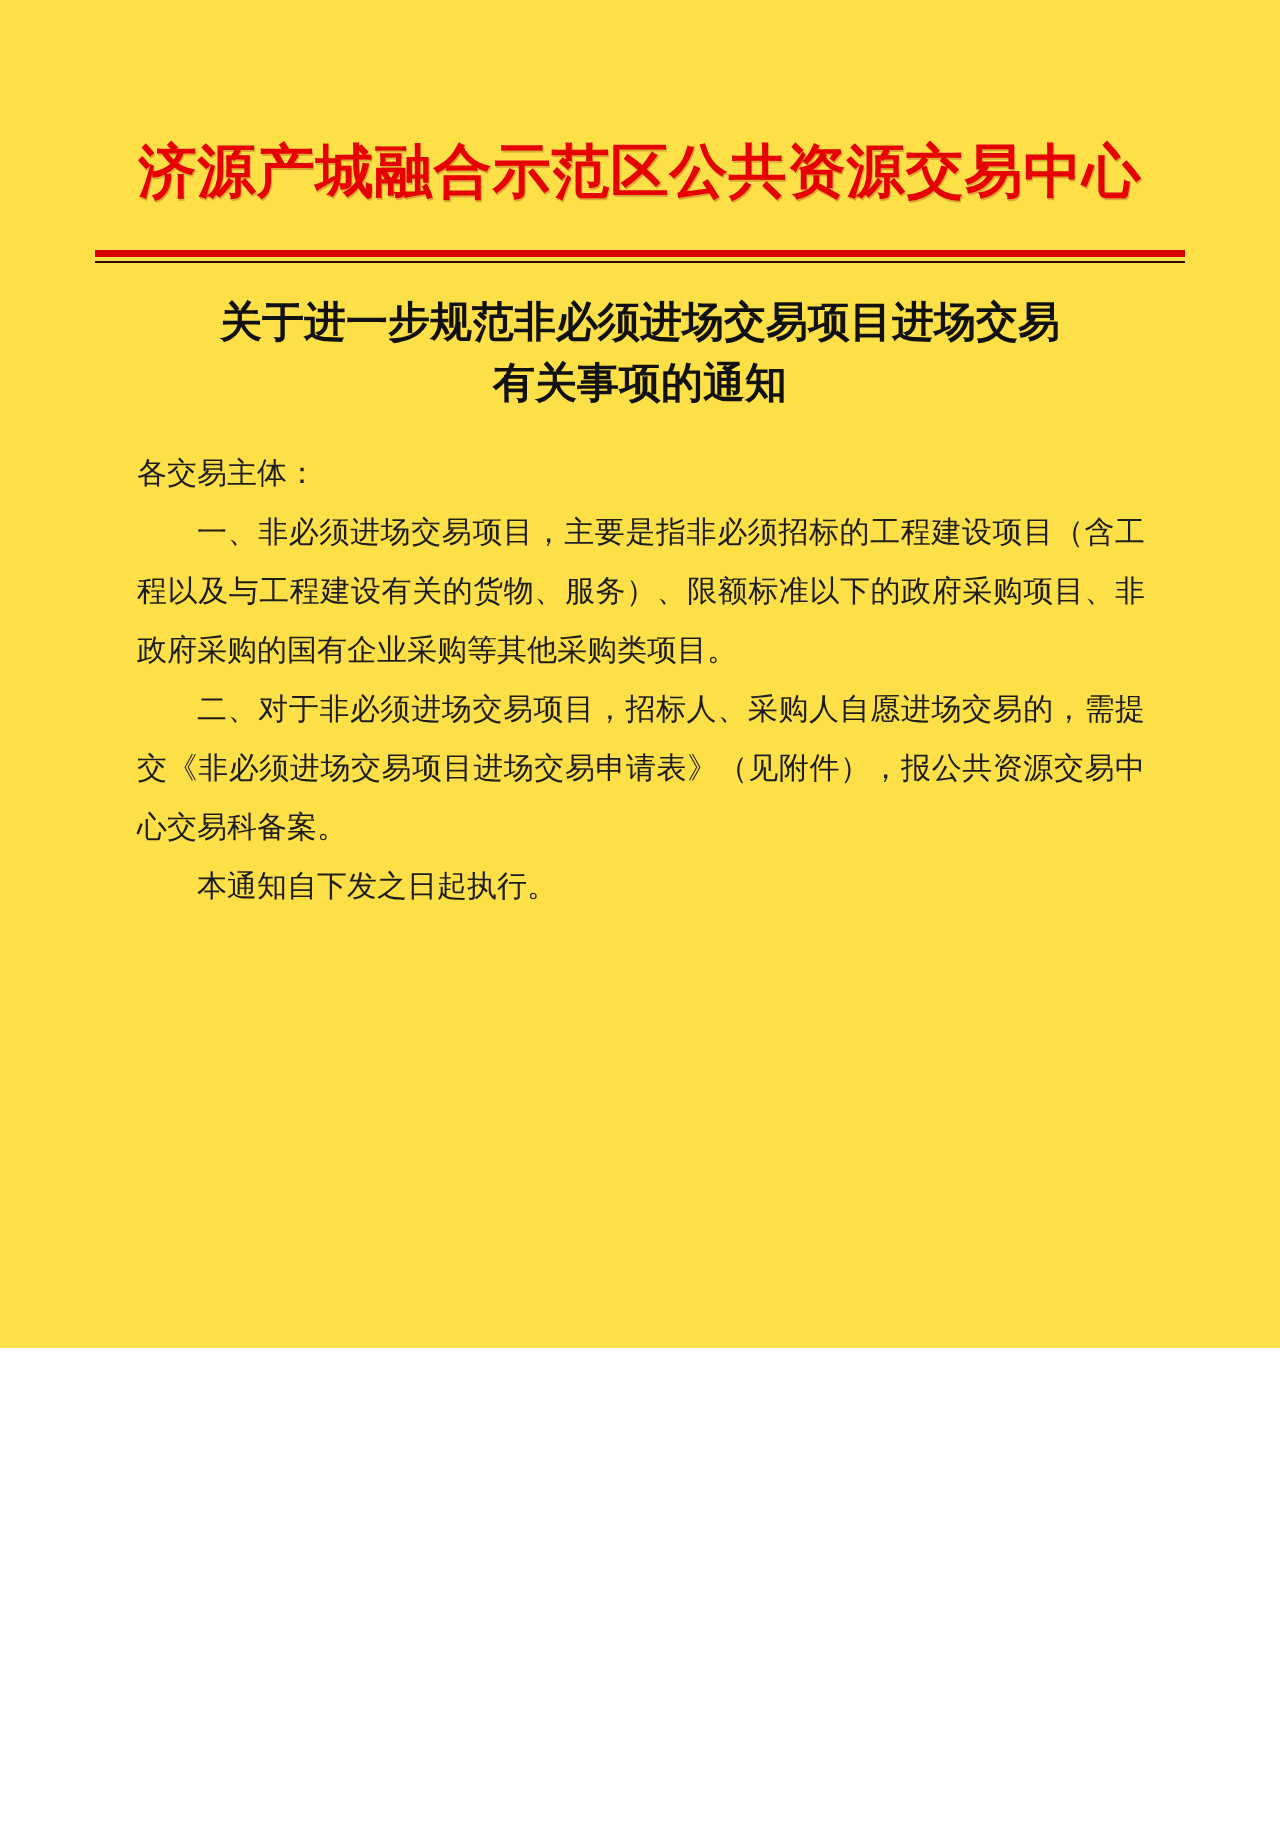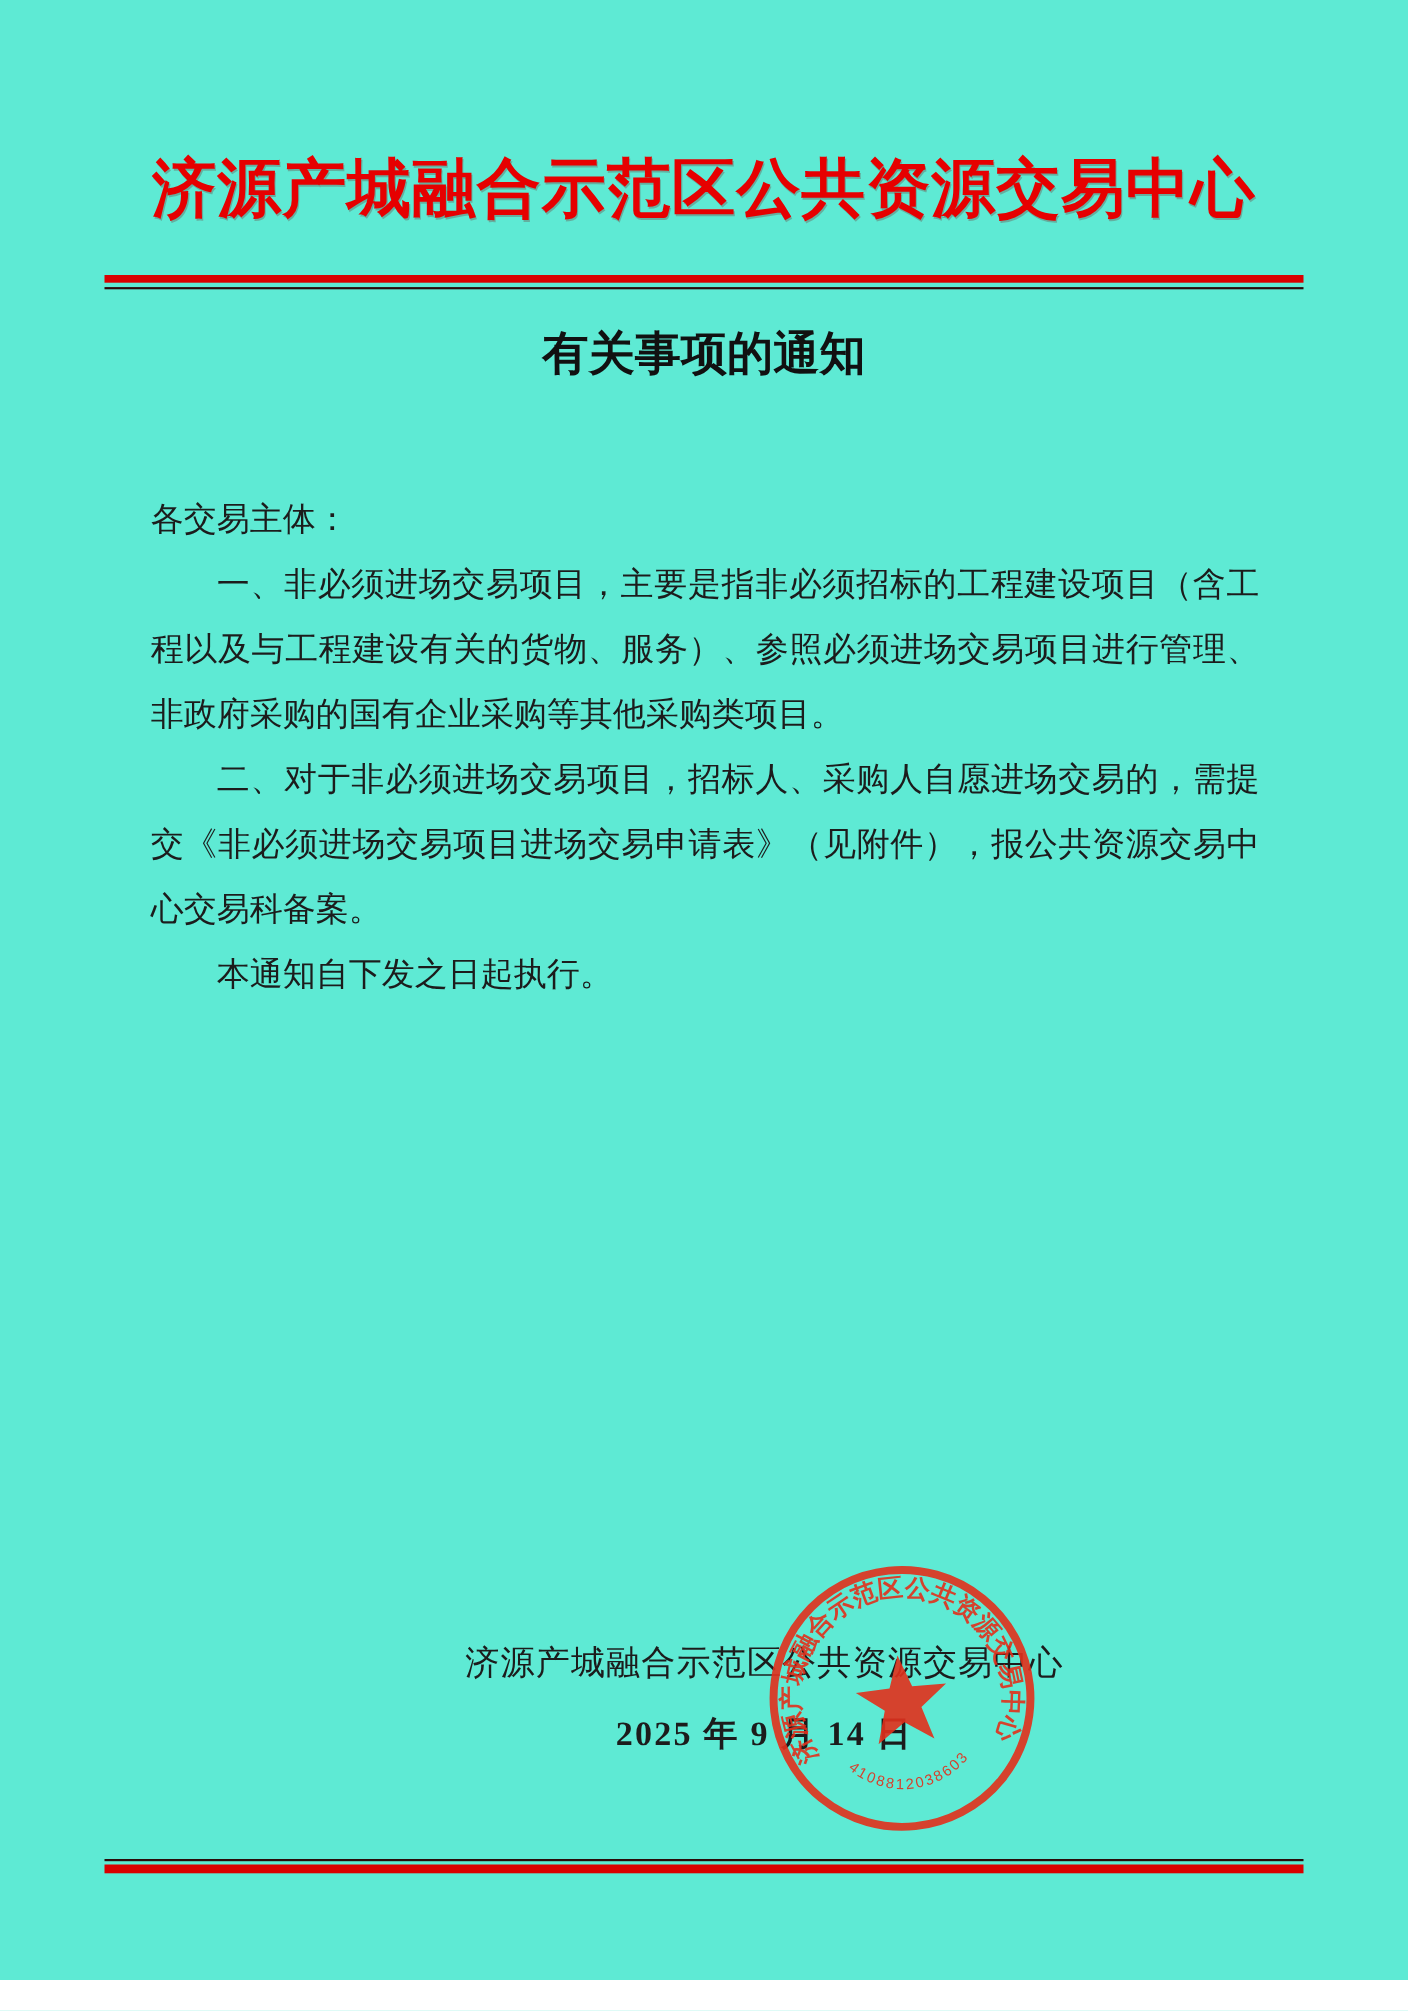--- a/index.html
+++ b/index.html
@@ -1,19 +1,19 @@
 <!DOCTYPE html>
 <html><head>
 <meta charset="utf-8">
 <style>
   html,body{margin:0;padding:0;background:#ffffff;}
   .page{
     position:relative;
-    width:1280px;height:1800px;
-    background:#5eead4;
+    width:1280px;height:1348px;
+    background:#fde047;
     overflow:hidden;
     font-family:"Liberation Serif", serif;
     color:#1c1c1c;
   }
   .letterhead{
     position:absolute;top:133px;left:0;width:100%;
     text-align:center;
     font-family:"Liberation Sans", sans-serif;
     font-weight:bold;
     font-size:58px;
@@ -72,26 +72,27 @@
 
   <div class="letterhead">济源产城融合示范区公共资源交易中心</div>
 
   <div class="rule rule-top">
     <div class="thick"></div>
     <div class="gap"></div>
     <div class="thin"></div>
   </div>
 
   <div class="doc-title">
+    <div>关于进一步规范非必须进场交易项目进场交易</div>
     <div>有关事项的通知</div>
   </div>
 
   <div class="content">
     <p class="salutation">各交易主体：</p>
-    <p>一、非必须进场交易项目，主要是指非必须招标的工程建设项目（含工程以及与工程建设有关的货物、服务）、参照必须进场交易项目进行管理、非政府采购的国有企业采购等其他采购类项目。</p>
+    <p>一、非必须进场交易项目，主要是指非必须招标的工程建设项目（含工程以及与工程建设有关的货物、服务）、限额标准以下的政府采购项目、非政府采购的国有企业采购等其他采购类项目。</p>
     <p>二、对于非必须进场交易项目，招标人、采购人自愿进场交易的，需提交《非必须进场交易项目进场交易申请表》（见附件），报公共资源交易中心交易科备案。</p>
     <p>本通知自下发之日起执行。</p>
   </div>
 
   <div class="signature">
     <div class="org">济源产城融合示范区公共资源交易中心</div>
     <div class="date">2025 年 9 月 14 日</div>
   </div>
 
   <svg class="seal" viewBox="0 0 240 240">

